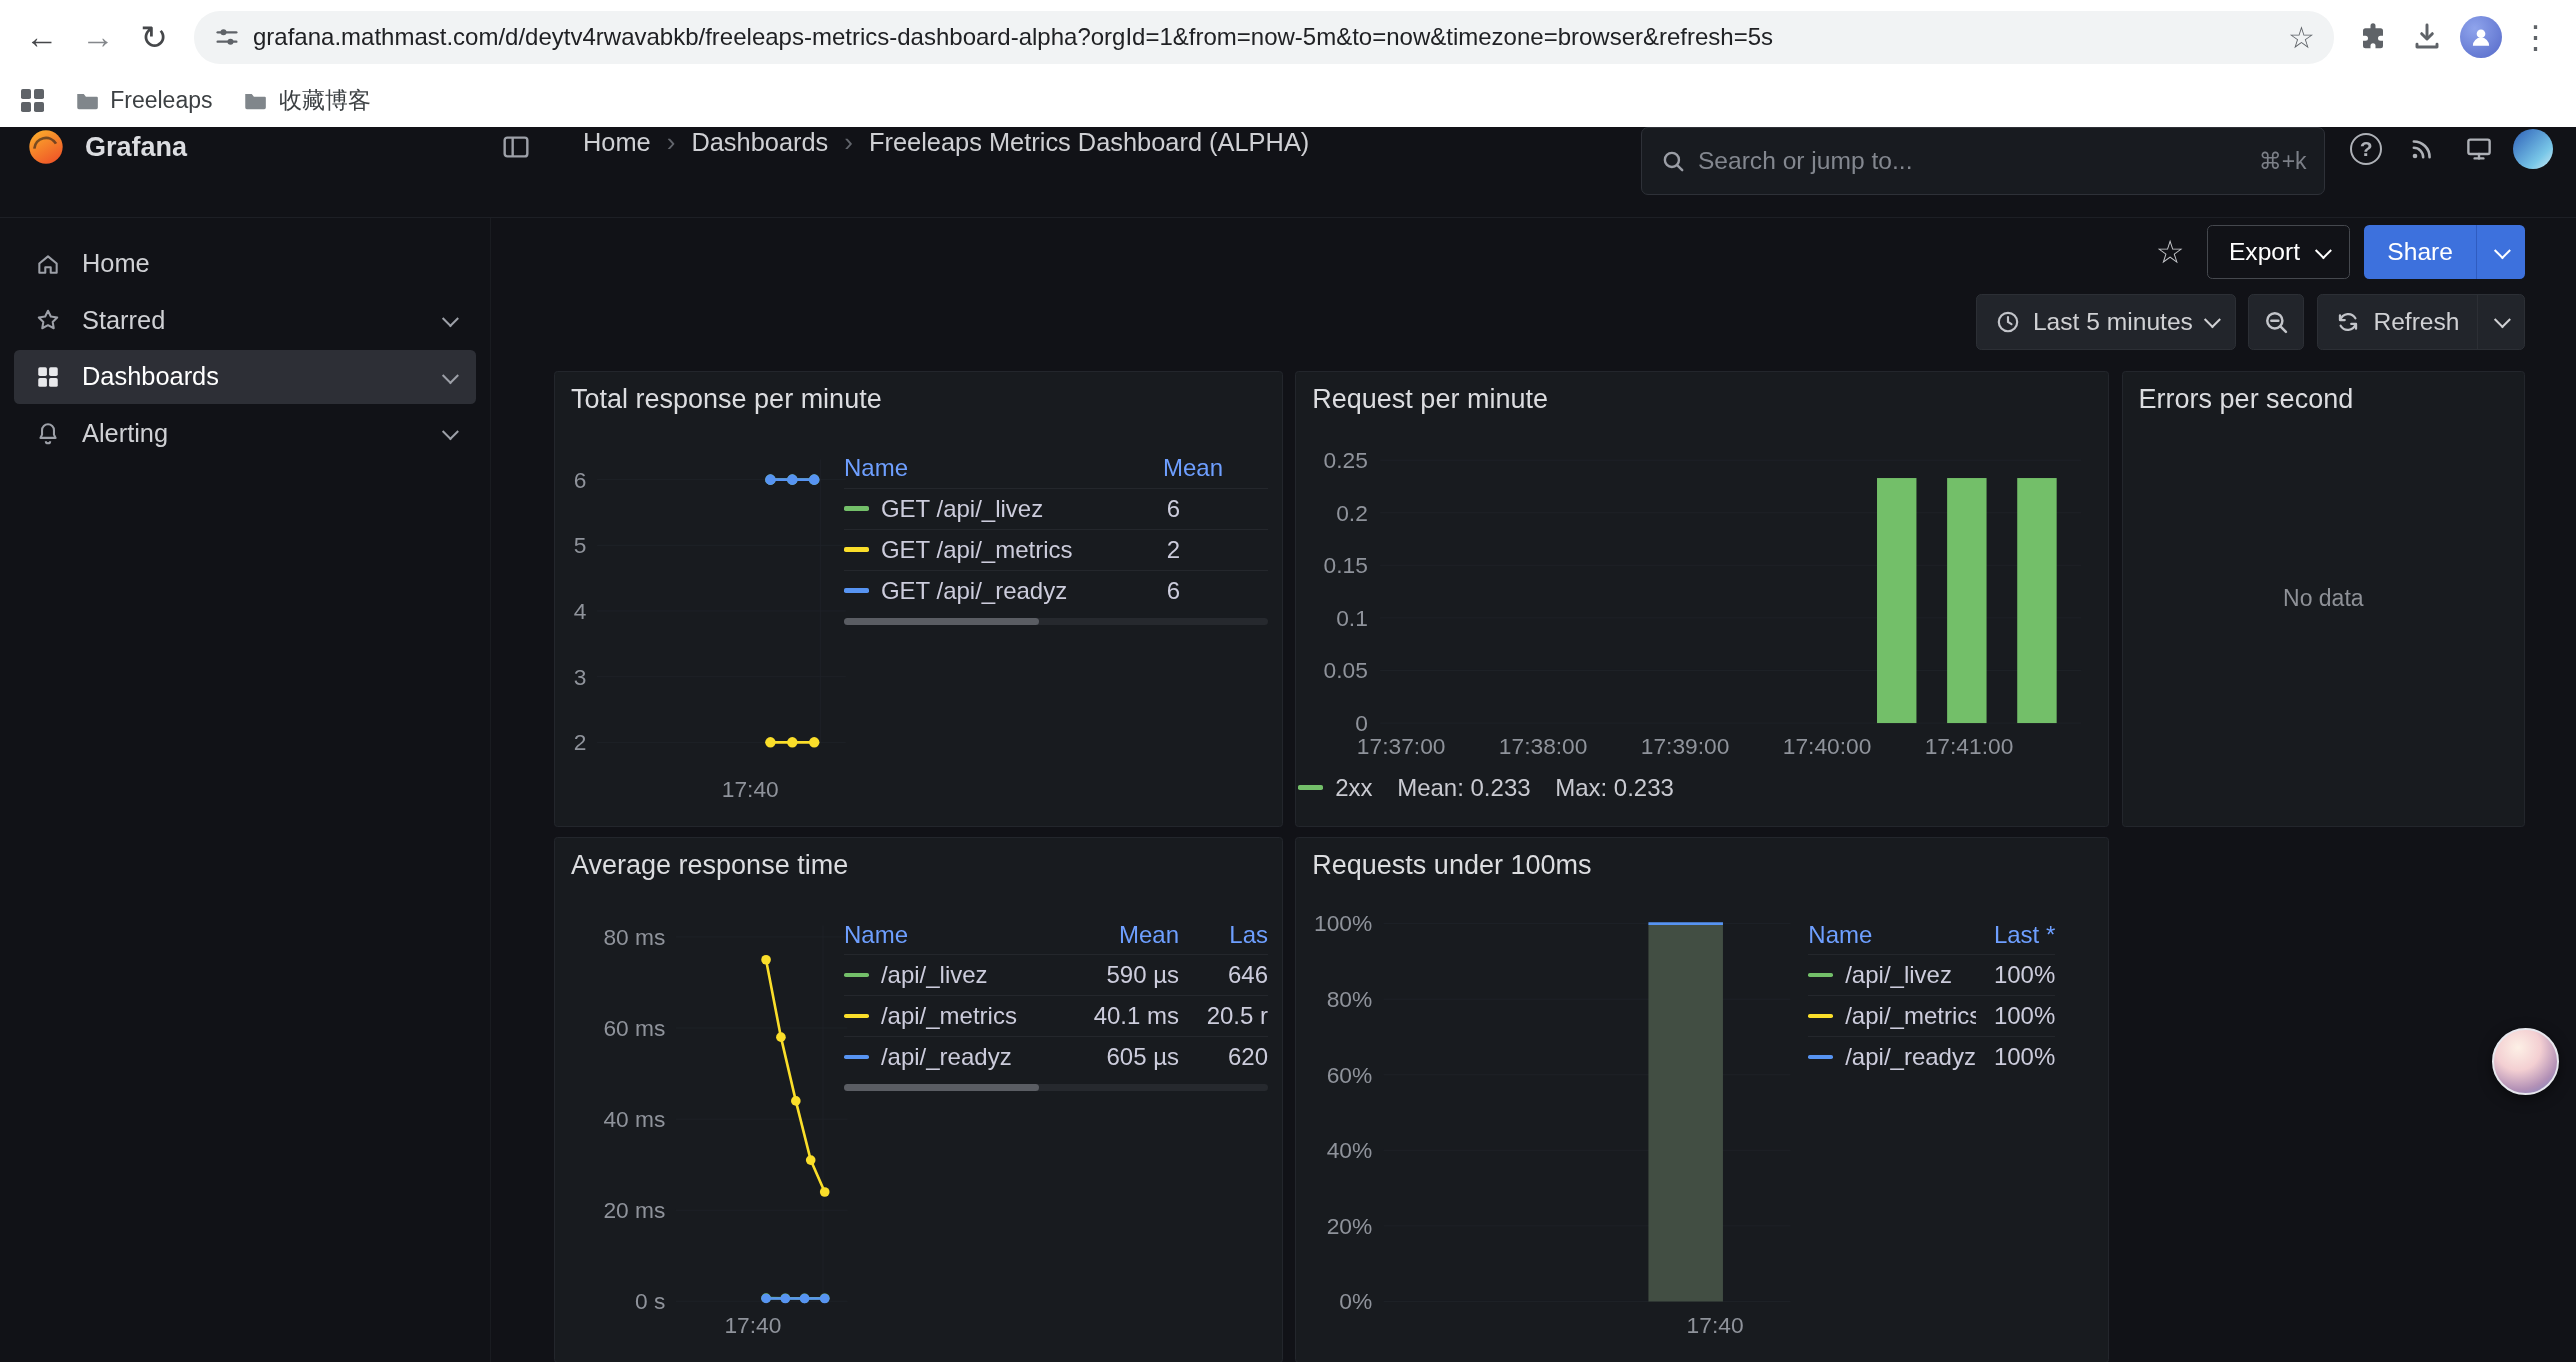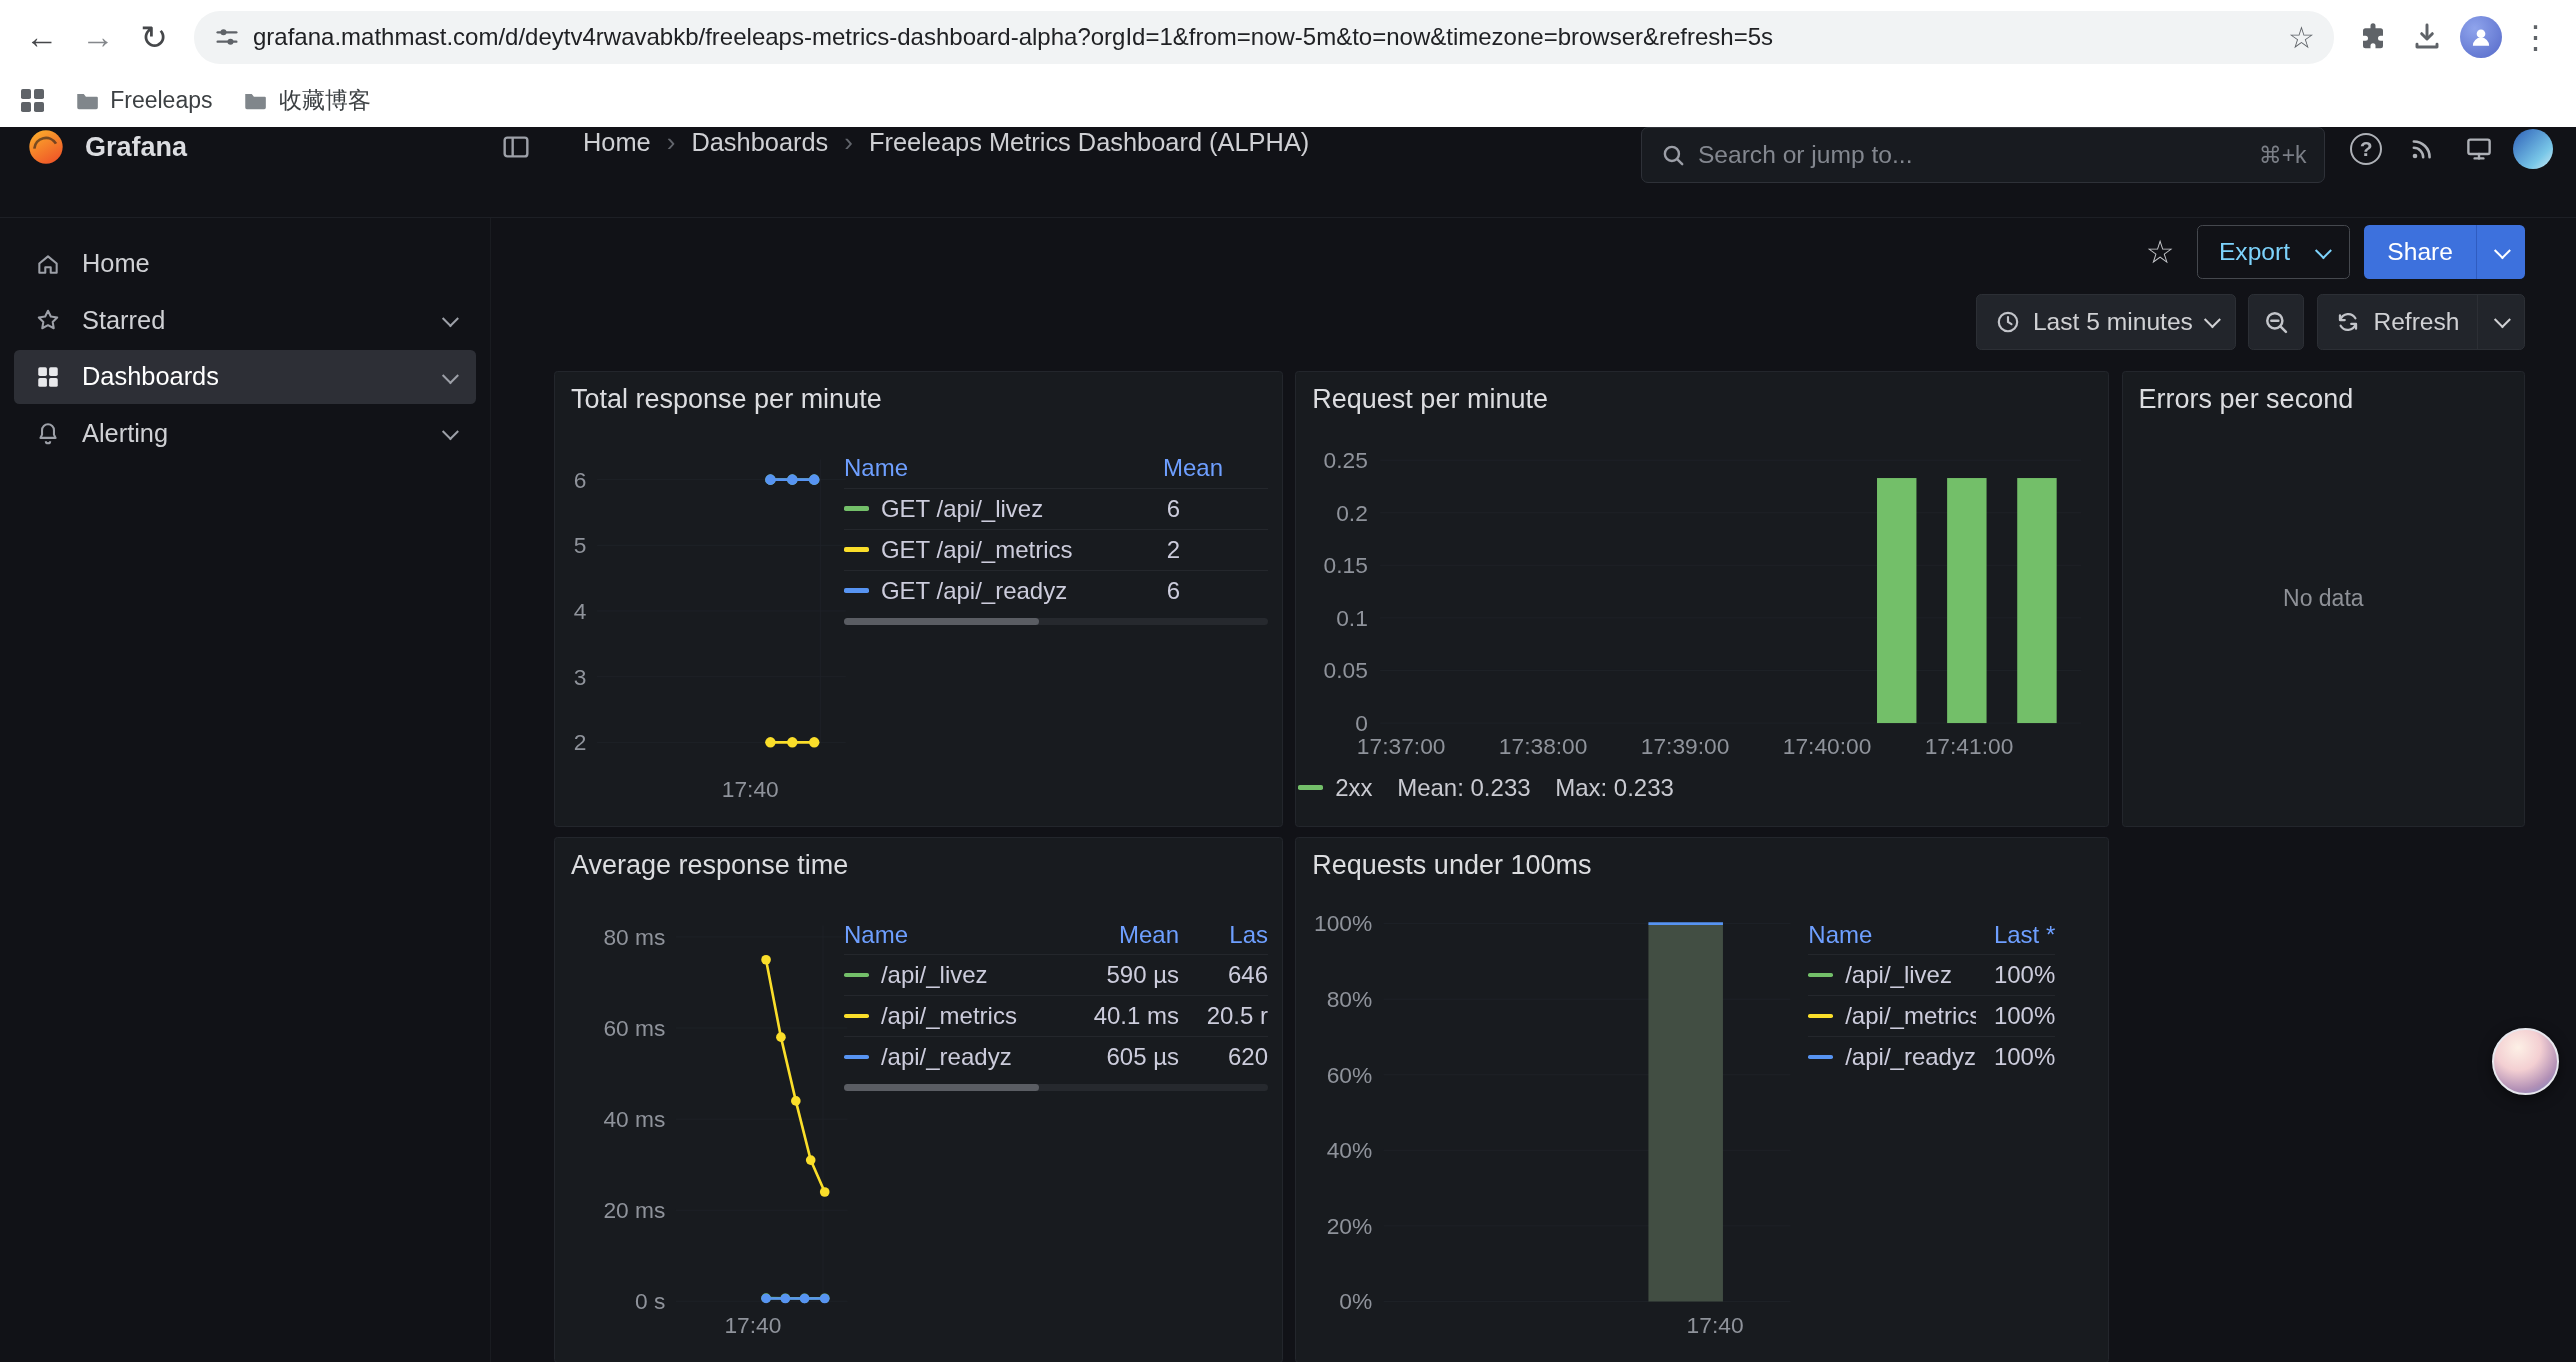--- a/index.html
+++ b/index.html
@@ -30,21 +30,21 @@
   .apps-grid span { background:#5f6368; border-radius:1.8px; }
   .bookmark-item { display:flex; align-items:center; gap:10.5px; font-size:23px; color:#3c4043; cursor:pointer; }
   
   .gf-header { height:91px; background:#111217; border-bottom:0.9px solid #1d1f25; display:flex; align-items:flex-start; }
   .gf-left { width:544px; display:flex; align-items:center; padding-left:26px; gap:19px; flex:none; }
   .brand { font-size:27px; font-weight:600; color:#dcdde1; }
   .dock-icon { margin-left:auto; margin-right:12.3px; color:#9da0a8; }
   .breadcrumb { display:flex; align-items:center; gap:16px; margin-left:39px; font-size:25.4px; color:#cfd0d4; white-space:nowrap; }
   .breadcrumb .sep { color:#62656c; font-size:26px; }
   .bc-link { cursor:pointer; }
-  .gf-search { margin-left:auto; width:684px; height:56px; background:#181b20; border:0.9px solid #2e3138; border-radius:7px;
+  .gf-search { margin-left:auto; width:684px; height:68px; background:#181b20; border:0.9px solid #2e3138; border-radius:7px;
     display:flex; align-items:center; padding:0 17.5px; gap:12.3px; color:#83878f; flex:none; }
   .gf-search .ph { font-size:24.6px; }
   .gf-search .shortcut { margin-left:auto; font-size:23px; color:#7b7f87; }
   .gf-icons { display:flex; align-items:center; gap:12.3px; margin:0 23px 0 19px; }
   .gf-icon-btn { width:44px; height:44px; display:flex; align-items:center; justify-content:center; color:#aeb1b7; cursor:pointer; }
   .help-circle { width:32px; height:32px; border:2.2px solid #aeb1b7; border-radius:50%; display:flex; align-items:center; justify-content:center;
     font-size:21px; font-weight:700; color:#aeb1b7; }
   .gf-avatar { width:40px; height:40px; border-radius:50%; background:linear-gradient(135deg,#2d5fb8,#79c7e8 70%,#cfe9f4); }
   
   .gf-body { display:flex; height:1145px; }
@@ -56,21 +56,21 @@
   .side-item.active svg { color:#e8e9ec; }
   .side-item .chev { margin-left:auto; color:#9da0a8; }
   .chev { display:inline-block; width:12.3px; height:12.3px; border-right:2.6px solid currentColor; border-bottom:2.6px solid currentColor;
     transform:rotate(45deg) translateY(-1.8px); }
   
   .content { flex:1; padding:7px 51px 0 63px; display:flex; flex-direction:column; overflow:hidden; }
   .actions-row { height:67px; display:flex; justify-content:flex-end; align-items:center; gap:14px; }
   .icon-only-btn { width:46px; height:46px; display:flex; align-items:center; justify-content:center;
     color:#c6c8cc; font-size:32px; cursor:pointer; }
   .btn { height:54px; border-radius:5.3px; font-size:24.6px; display:flex; align-items:center; cursor:pointer; }
-  .btn-export { border:0.9px solid #45484e; color:#7dd3fc; padding:0 21px; gap:26px; }
+  .btn-export { border:0.9px solid #45484e; color:#ffffff; padding:0 21px; gap:16px; }
   .btn-share { background:#3d71dd; color:#fff; overflow:hidden; font-weight:500; }
   .btn-share .main { padding:0 23px; display:flex; align-items:center; height:100%; }
   .btn-share .seg { width:49px; height:100%; border-left:0.9px solid #2f5cc0; display:flex; align-items:center; justify-content:center; }
   .time-row { height:61px; margin-top:14px; display:flex; justify-content:flex-end; gap:12.3px; }
   .tbtn { height:56px; background:#22252b; border:0.9px solid #2c2f35; border-radius:5.3px; color:#d0d1d4;
     font-size:24.6px; display:flex; align-items:center; cursor:pointer; }
   .tbtn .pad { padding:0 17.5px; display:flex; align-items:center; gap:12.3px; height:100%; }
   .tbtn .seg { width:47px; height:100%; border-left:0.9px solid #2c2f35; display:flex; align-items:center; justify-content:center; }
   .tbtn svg { color:#c3c5ca; }
   .sq { width:56px; justify-content:center; }

